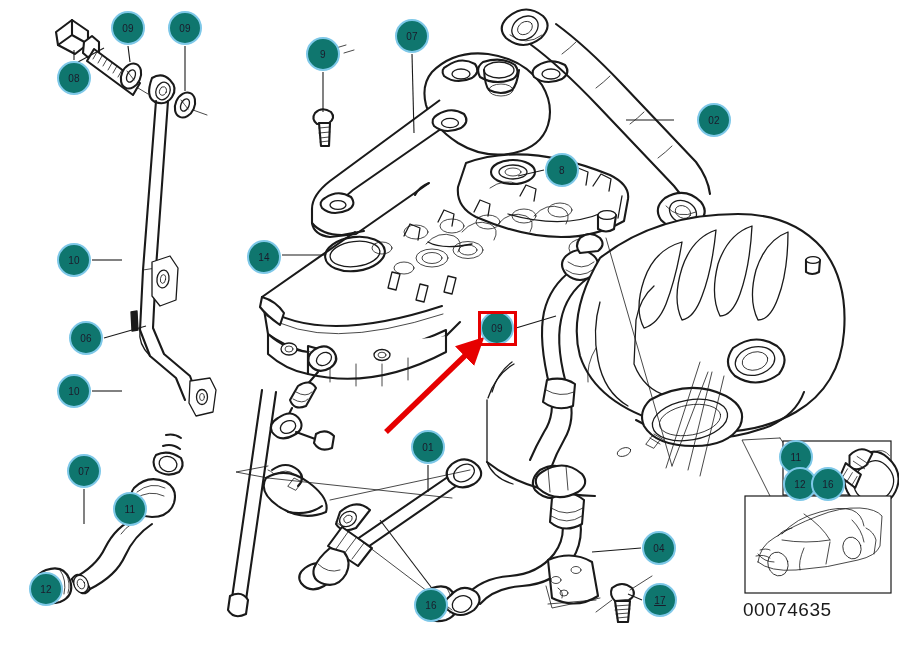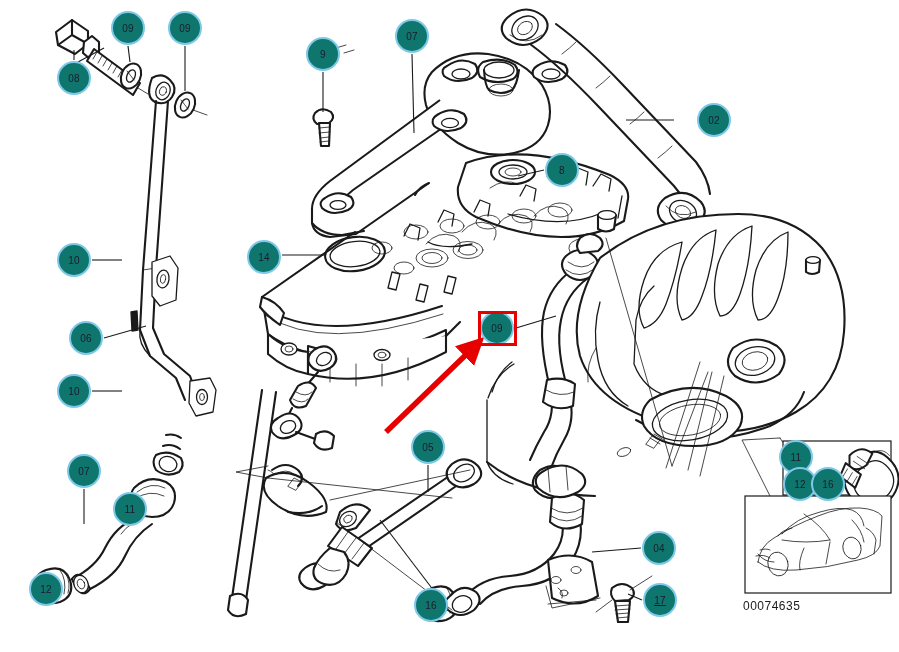--- a/index.html
+++ b/index.html
@@ -8,21 +8,21 @@
   #sheet{position:relative;width:899px;height:652px;background:#ffffff;overflow:hidden;}
   #art{position:absolute;left:0;top:0;width:899px;height:652px;}
   .callout{position:absolute;width:34px;height:34px;border-radius:50%;
            background:#0f766e;border:2.5px solid #7EC8E8;
            display:flex;align-items:center;justify-content:center;
            font-family:"Liberation Sans",sans-serif;font-size:10px;
            color:#1b1b2b;letter-spacing:.3px;box-sizing:border-box;}
   .callout.hl{border-color:#7EC8E8;}
   .hlbox{position:absolute;border:3px solid #e60000;box-sizing:border-box;background:transparent;}
   .partnum{position:absolute;font-family:"Liberation Sans",sans-serif;
-           font-size:12px;color:#1a1a1a;letter-spacing:.5px;white-space:nowrap;}
+           font-size:19px;color:#1a1a1a;letter-spacing:.5px;white-space:nowrap;}
 </style>
 </head>
 <body>
 
 <div id="sheet">
 
   <svg id="art" viewBox="0 0 899 652" xmlns="http://www.w3.org/2000/svg">
     <defs>
       <style>
         .ln{fill:none;stroke:#1a1a1a;stroke-width:1.3;stroke-linecap:round;stroke-linejoin:round;}
@@ -471,21 +471,21 @@
     <div class="callout" style="left:395px; top:19px;">07</div>
     <div class="callout" style="left:697px; top:103px;">02</div>
     <div class="callout" style="left:545px; top:153px;">8</div>
     <div class="callout" style="left:247px; top:240px;">14</div>
     <div class="callout" style="left:57px;  top:243px;">10</div>
     <div class="callout" style="left:69px;  top:321px;">06</div>
     <div class="callout" style="left:57px;  top:374px;">10</div>
     <div class="callout hl" style="left:480px; top:311px;">09</div>
     <div class="callout" style="left:67px;  top:454px;">07</div>
     <div class="callout" style="left:113px; top:492px;">11</div>
-    <div class="callout" style="left:411px; top:430px;">05</div>
+    <div class="callout" style="left:411px; top:430px;">01</div>
     <div class="callout" style="left:642px; top:531px;">04</div>
     <div class="callout" style="left:29px;  top:572px;">12</div>
     <div class="callout" style="left:414px; top:588px;">16</div>
     <div class="callout" style="left:643px; top:583px;text-decoration:underline;">17</div>
     <div class="callout" style="left:779px; top:440px;">11</div>
     <div class="callout" style="left:783px; top:467px;">12</div>
     <div class="callout" style="left:811px; top:467px;">16</div>
   </div>
 
   <div class="hlbox" style="left:478px; top:311px; width:39px; height:35px;"></div>

